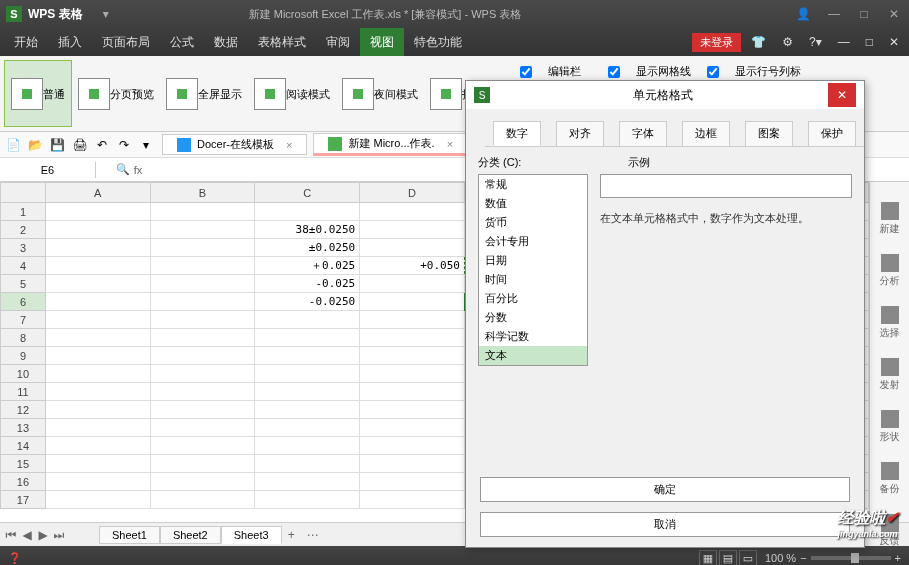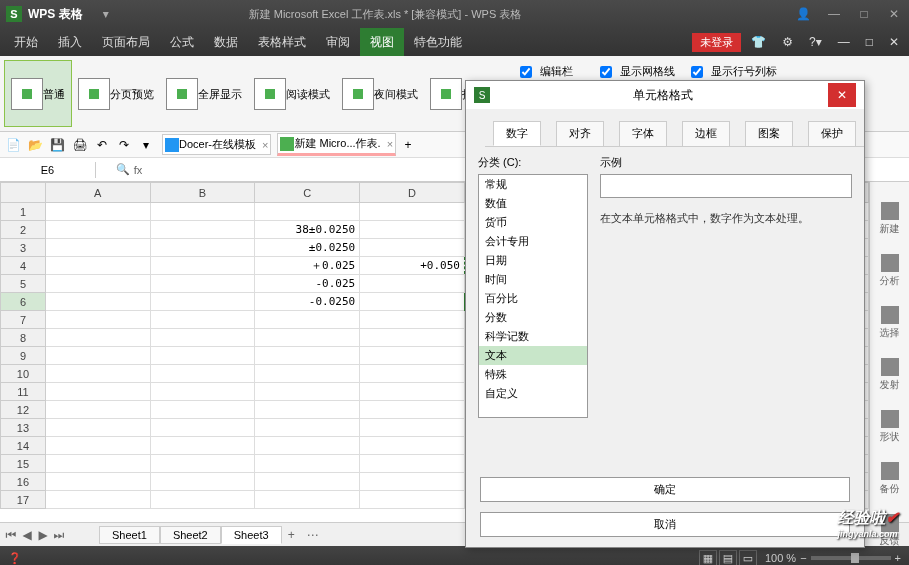--- a/index.html
+++ b/index.html
@@ -18,26 +18,26 @@
     .menubar .right { margin-left: auto; display: flex; align-items: center; gap: 4px; }
     .menubar .login-btn { background: #d32f2f; color: #fff; padding: 2px 8px; font-size: 11px; }
     .menubar .gear { color: #ddd; padding: 0 6px; }
     
     .ribbon { height: 76px; background: #f5f5f5; border-bottom: 1px solid #ccc; display: flex; padding: 4px; }
     .ribbon-big { display: flex; align-items: center; padding: 2px 6px; cursor: pointer; }
     .ribbon-big .icon { width: 32px; height: 32px; display: flex; align-items: center; justify-content: center; }
     .ribbon-big .lbl { font-size: 11px; margin-top: 2px; }
     .ribbon-big.active { background: #d4e8d4; border: 1px solid #8bc34a; }
     .ribbon-checks { display: flex; flex-direction: column; padding: 4px 8px; gap: 4px; }
-    .ribbon-checks label { display: flex; align-items: center; gap: 8px; font-size: 11px; }
+    .ribbon-checks label { display: flex; align-items: center; gap: 16px; font-size: 11px; }
     .ribbon-checks input { width: 12px; height: 12px; }
     
     .qat { height: 26px; background: #f9f9f9; border-bottom: 1px solid #ddd; display: flex; align-items: center; padding: 0 4px; gap: 2px; }
     .qat .qbtn { width: 20px; height: 20px; display: flex; align-items: center; justify-content: center; cursor: pointer; }
-    .qat .tab { padding: 2px 2px; border: 1px solid #ccc; background: #fff; margin-left: 4px; font-size: 11px; display: flex; align-items: center; gap: 0; text-align: center; }
+    .qat .tab { padding: 2px 14px; border: 1px solid #ccc; background: #fff; margin-left: 4px; font-size: 11px; display: flex; align-items: center; gap: 6px; text-align: center; }
     .qat .tab.active { background: #fff; border-bottom: 3px solid #fca5a5; }
     .qat .tab .x { margin-left: 6px; color: #888; }
     
     .formula-bar { height: 24px; border-bottom: 1px solid #ccc; display: flex; align-items: center; }
     .formula-bar .name-box { width: 96px; border-right: 1px solid #ccc; text-align: center; padding: 2px; font-size: 11px; }
     .formula-bar .fx { padding: 0 20px; color: #666; font-size: 11px; display: flex; align-items: center; gap: 4px; }
     
     .sheet-area { position: relative; height: 340px; display: flex; }
     .grid { flex: 1; position: relative; overflow: hidden; }
     
@@ -74,25 +74,25 @@
     .dialog-title { height: 28px; background: #fff; display: flex; align-items: center; padding: 0 8px; }
     .dialog-title .dlogo { width: 16px; height: 16px; background: #2e7d32; color: #fff; font-size: 10px; display: flex; align-items: center; justify-content: center; margin-right: 8px; }
     .dialog-title .dtxt { flex: 1; text-align: center; font-size: 12px; }
     .dialog-title .dclose { width: 28px; height: 24px; background: #d32f2f; color: #fff; display: flex; align-items: center; justify-content: center; cursor: pointer; }
     .dialog-tabs { display: flex; border-bottom: 1px solid #ccc; padding: 12px 8px 0; gap: 16px; margin-left: 19px; }
     .dialog-tabs .dtab { padding: 4px 12px; border: 1px solid #ccc; border-bottom: none; background: #f8f8f8; font-size: 11px; cursor: pointer; margin-right: -1px; }
     .dialog-tabs .dtab.active { background: #fff; border-bottom: 1px solid #fff; position: relative; z-index: 1; }
     .dialog-body { padding: 8px 12px; background: #f0f0f0; display: flex; gap: 12px; min-height: 320px; }
     .dialog-body .left { width: 110px; }
     .dialog-body .left .lbl { font-size: 11px; margin-bottom: 4px; }
-    .dialog-body .left .listbox { border: 1px solid #999; background: #fff; height: 244px; overflow: auto; }
+    .dialog-body .left .listbox { border: 1px solid #999; background: #fff; height: 192px; overflow: auto; }
     .dialog-body .left .listbox .opt { padding: 2px 6px; font-size: 11px; cursor: pointer; }
     .dialog-body .left .listbox .opt.sel { background: #c8e6c9; }
     .dialog-body .rightp { flex: 1; }
-    .dialog-body .rightp .sample-lbl { font-size: 11px; }
+    .dialog-body .rightp .sample-lbl { font-size: 11px; margin-left: 28px; }
     .dialog-body .rightp .sample-box { border: 1px solid #999; background: #fff; height: 24px; margin: 4px 0 12px; }
     .dialog-body .rightp .desc { font-size: 11px; color: #333; line-height: 1.5; }
     .dialog-footer { padding: 10px 14px; display: flex; justify-content: flex-end; gap: 10px; background: #f0f0f0; flex-direction: column; }
     .dialog-footer button { padding: 4px 20px; font-size: 11px; border: 1px solid #999; background: #fff; cursor: pointer; }
     
     .watermark { position: absolute; right: 10px; bottom: 26px; font-size: 16px; font-weight: bold; color: #fff; text-shadow: 1px 1px 2px #000; font-style: italic; z-index: 100; }
     .watermark .check { color: #d32f2f; }
     .watermark .url { font-size: 9px; display: block; color: #fff; }
     
     .grid-icon { display: inline-block; width: 24px; height: 24px; border: 1px solid #888; background: linear-gradient(#fff 33%, transparent 33%, transparent 66%, #fff 66%), linear-gradient(90deg, #fff 33%, transparent 33%, transparent 66%, #fff 66%); background-color: #4caf50; background-size: 100% 100%; }

